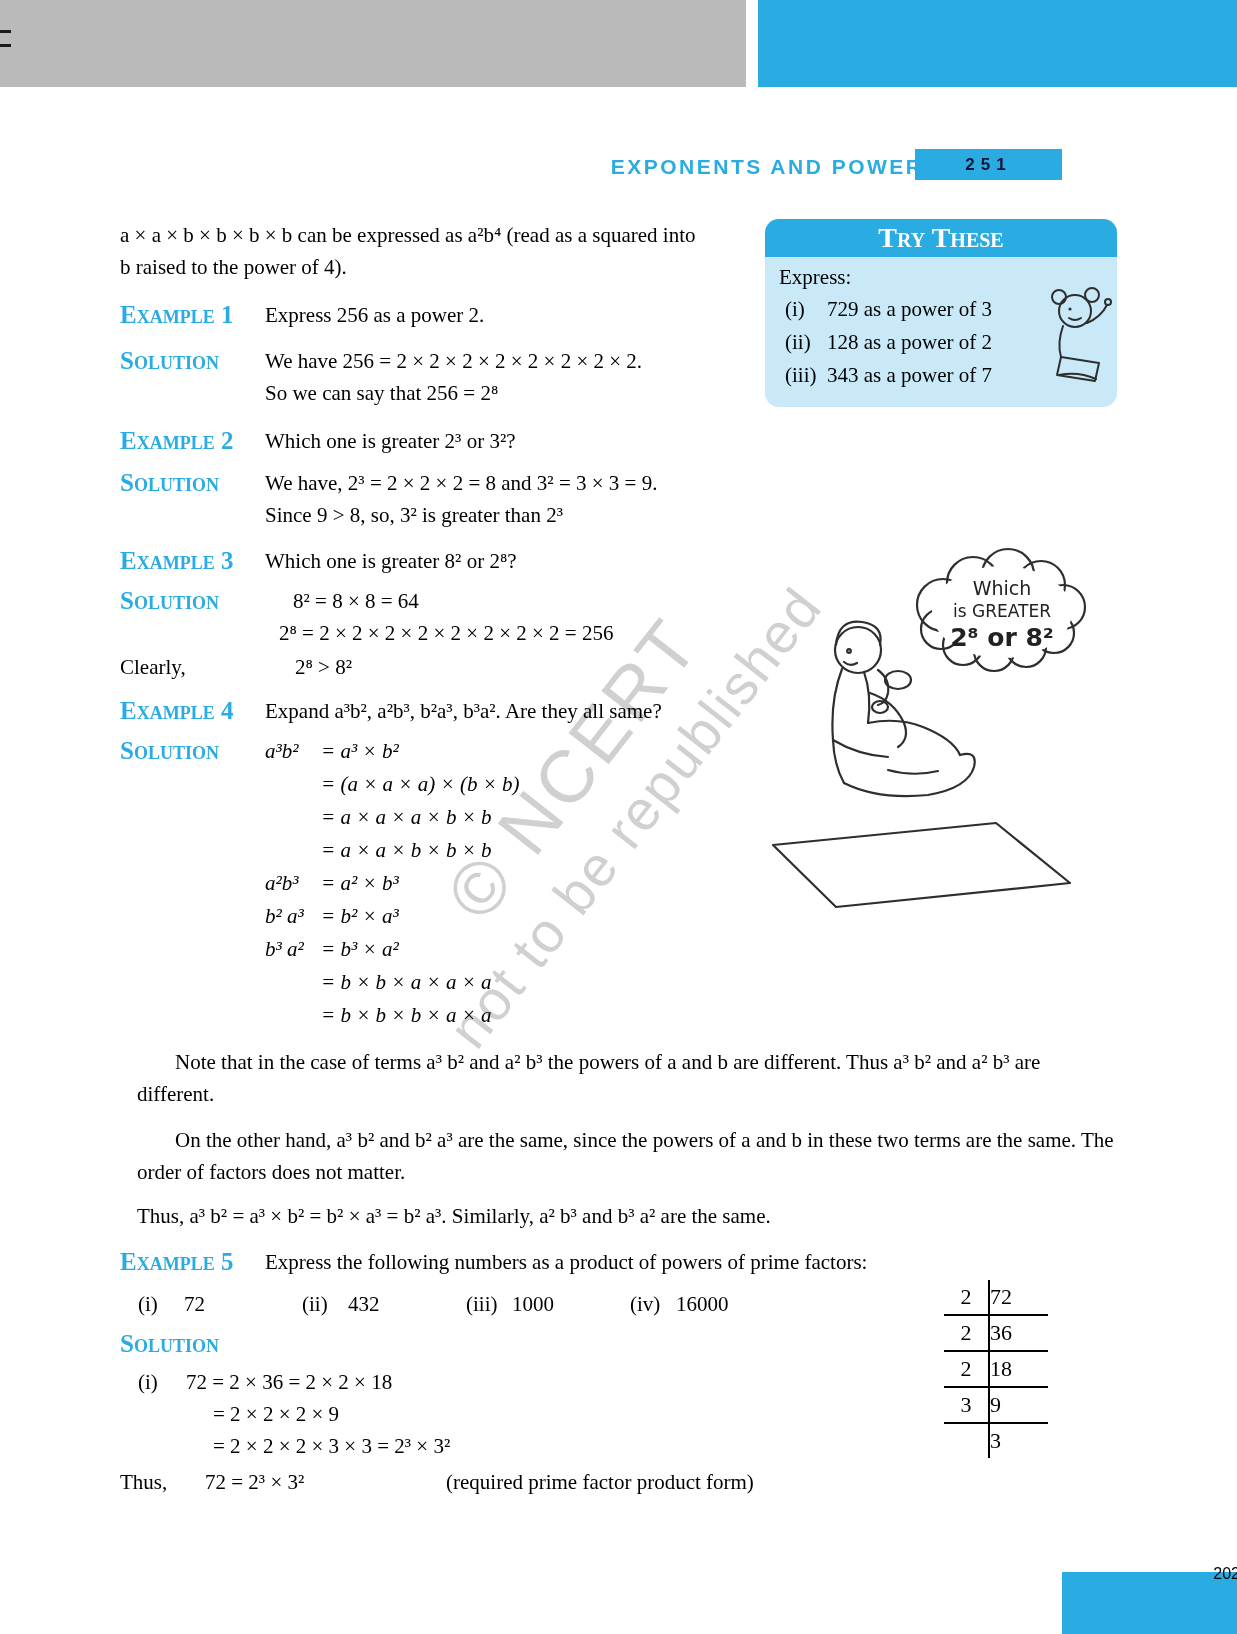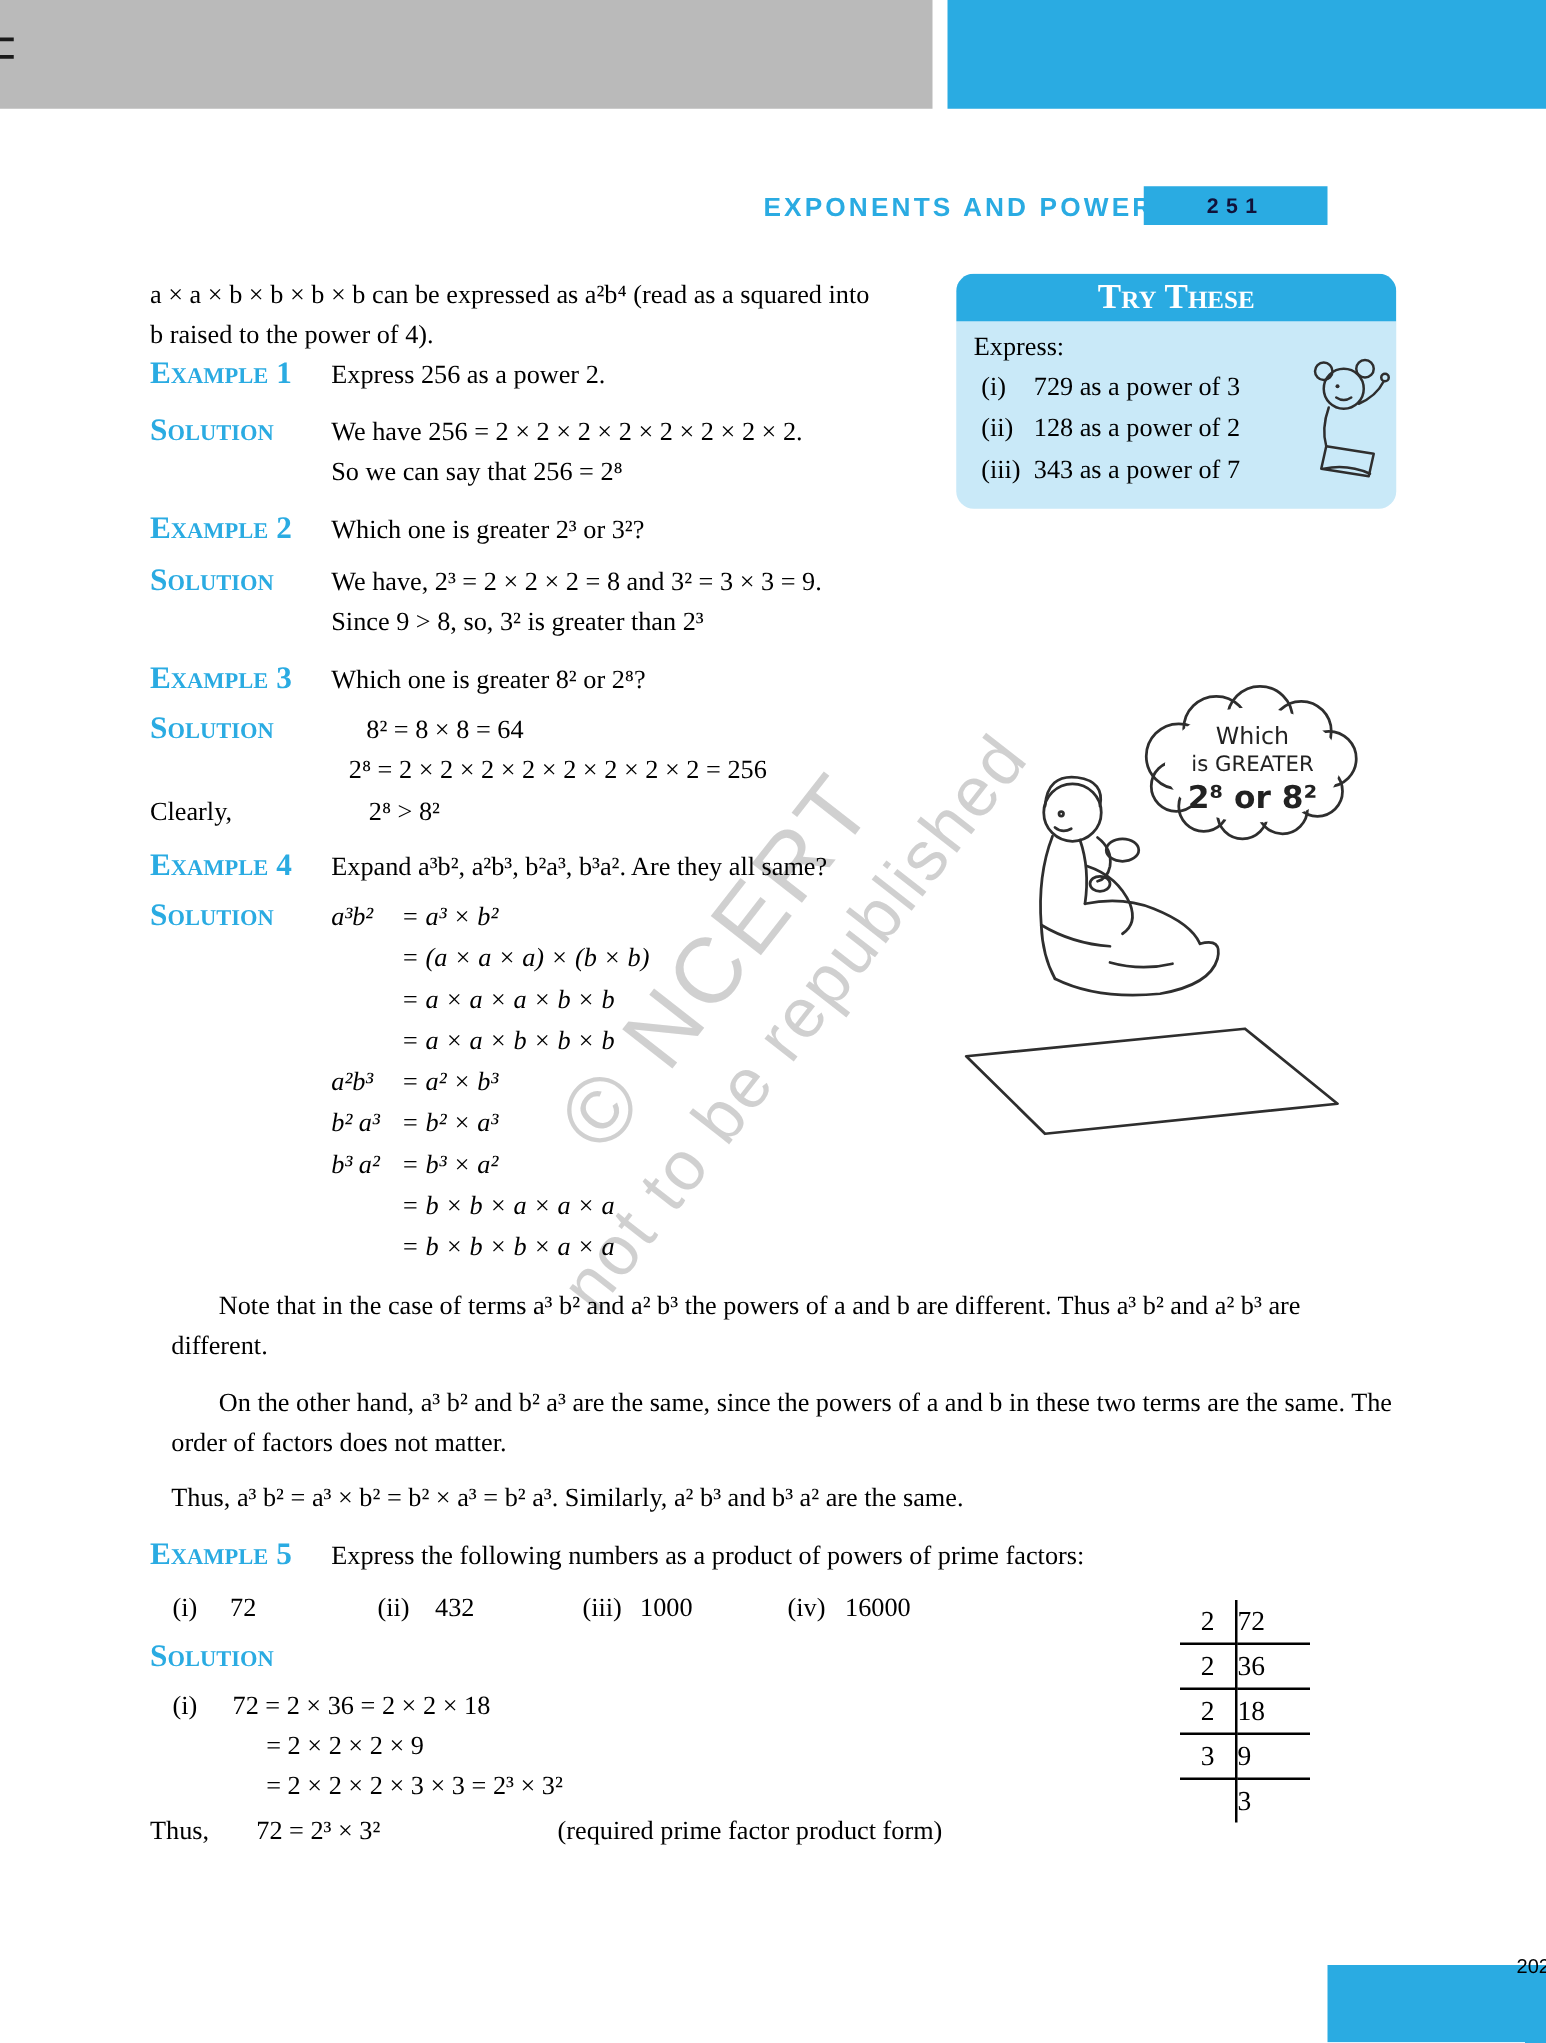--- a/index.html
+++ b/index.html
@@ -38,21 +38,21 @@
         font-size:28px;line-height:38px;height:38px;}
   .tt-body{position:relative;padding:4px 14px 8px;}
   .tt-item{display:flex;line-height:33px;}
   .tt-num{width:42px;flex-shrink:0;padding-left:6px;}
   .tt-doodle{position:absolute;right:4px;top:26px;}
   
   .ex-row{display:flex;}
   .ex-label{width:145px;flex-shrink:0;color:#2aabe2;font-weight:bold;font-variant:small-caps;
         font-size:25px;line-height:32px;}
   .ex-body{flex:1;}
-  .mt16{} .mt14{margin-top:14px;} .mt12{margin-top:12px;}
+  .mt16{margin-top:16px;} .mt14{margin-top:14px;} .mt12{margin-top:12px;}
   .mt10{margin-top:10px;} .mt8{margin-top:8px;}
   .ind28{padding-left:28px;} .ind14{padding-left:14px;}
   .clearly-row{display:flex;margin-top:2px;}
   .clearly-label{width:175px;flex-shrink:0;}
   
   .m-line{display:flex;font-style:italic;line-height:33px;}
   .m-lhs{width:56px;flex-shrink:0;}
   
   .para{margin:14px 0 0 17px;text-indent:38px;}
   .para.noindent{text-indent:0;margin-top:12px;}

